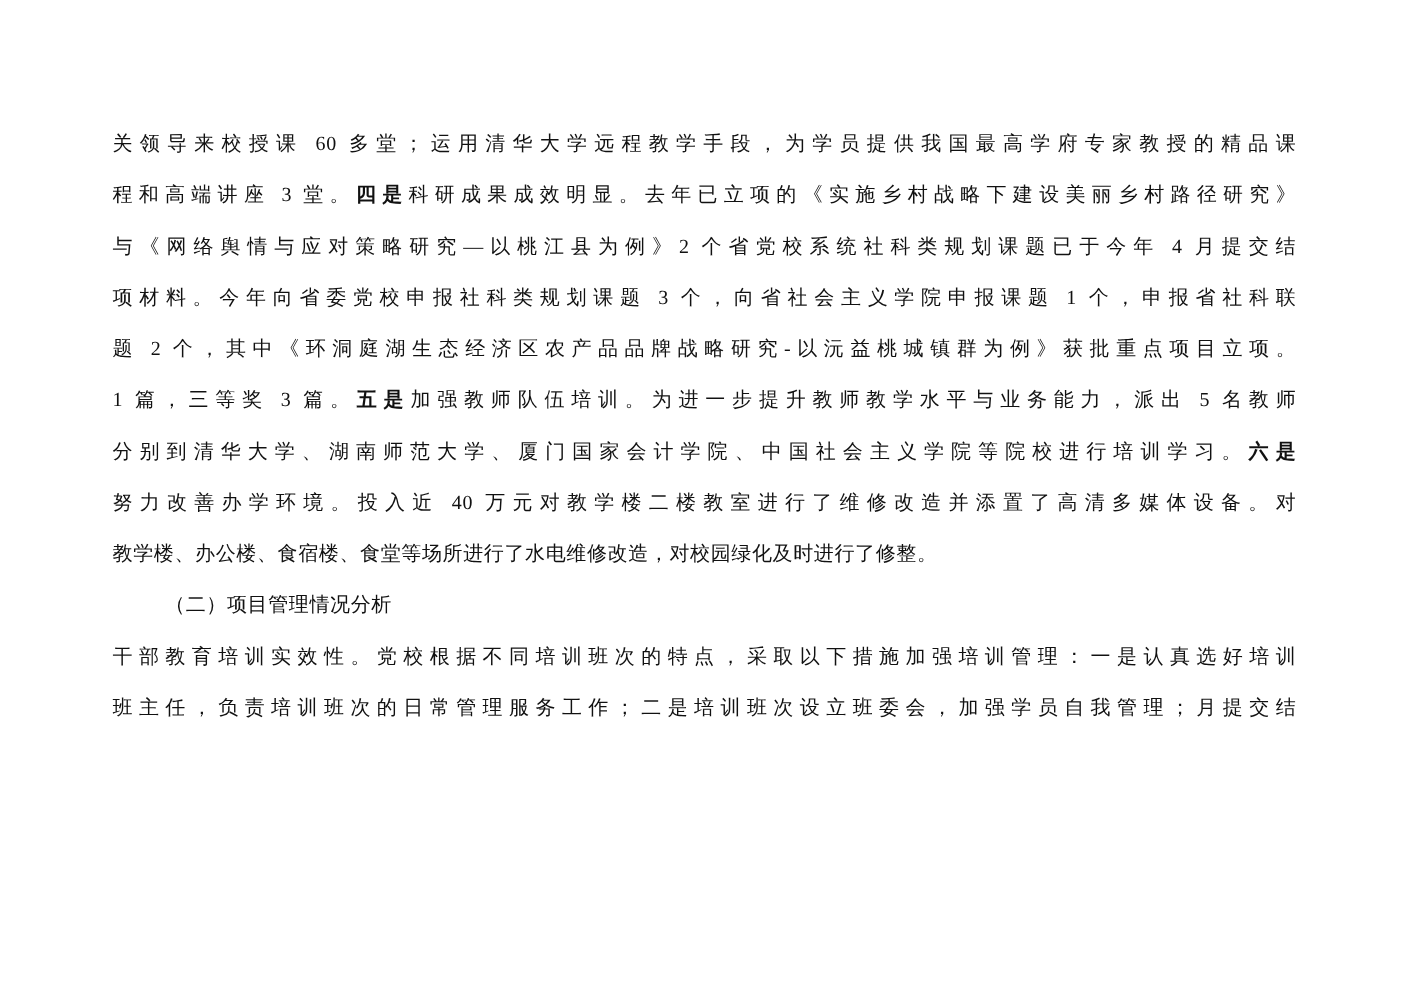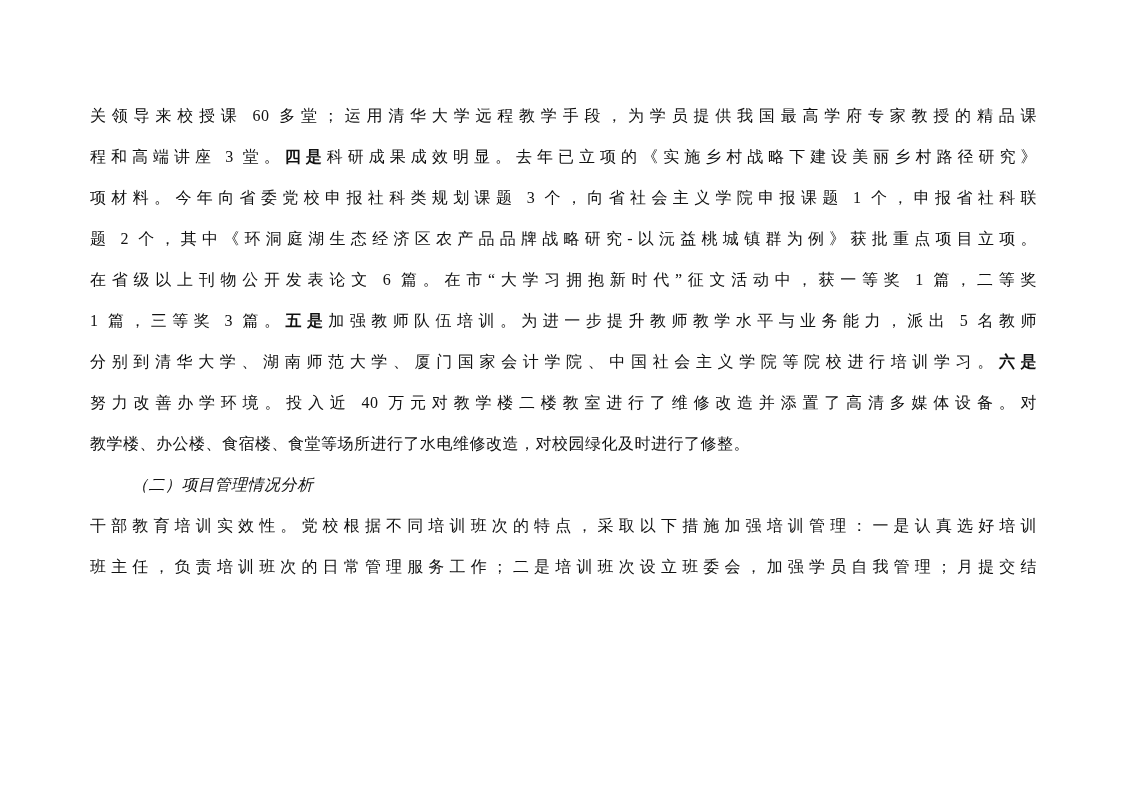--- a/index.html
+++ b/index.html
@@ -30,37 +30,36 @@
     text-align: left;
     overflow: hidden;
   }
   .line.justify {
     text-align: justify;
     text-align-last: justify;
     text-justify: inter-character;
   }
   .line.indent span:first-child {
     padding-left: 42px;
-    font-style: italic;
   }
   .bold {
     font-weight: bold;
     font-family: Liberation Serif, serif;
   }
 </style>
 </head>
 <body>
 
 <div class="page">
   <div class="content">
       <div class="line justify"><span>关领导来校授课 60 多堂；运用清华大学远程教学手段，为学员提供我国最高学府专家教授的精品课</span></div>
       <div class="line justify"><span>程和高端讲座 3 堂。</span><span class="bold">四是</span><span>科研成果成效明显。去年已立项的《实施乡村战略下建设美丽乡村路径研究》</span></div>
+      <div class="line justify"><span>与《网络舆情与应对策略研究—以桃江县为例》2 个省党校系统社科类规划课题已于今年 4 月提交结</span></div>
       <div class="line justify"><span>项材料。今年向省委党校申报社科类规划课题 3 个，向省社会主义学院申报课题 1 个，申报省社科联</span></div>
       <div class="line justify"><span>题 2 个，其中《环洞庭湖生态经济区农产品品牌战略研究-以沅益桃城镇群为例》获批重点项目立项。</span></div>
-      <div class="line justify"><span>在省级以上刊物公开发表论文 6 篇。在市“大学习拥抱新时代”征文活动中，获一等奖 1 篇，二等奖</span></div>
       <div class="line justify"><span>1 篇，三等奖 3 篇。</span><span class="bold">五是</span><span>加强教师队伍培训。为进一步提升教师教学水平与业务能力，派出 5 名教师</span></div>
       <div class="line justify"><span>分别到清华大学、湖南师范大学、厦门国家会计学院、中国社会主义学院等院校进行培训学习。</span><span class="bold">六是</span></div>
       <div class="line justify"><span>努力改善办学环境。投入近 40 万元对教学楼二楼教室进行了维修改造并添置了高清多媒体设备。对</span></div>
       <div class="line"><span>教学楼、办公楼、食宿楼、食堂等场所进行了水电维修改造，对校园绿化及时进行了修整。</span></div>
       <div class="line indent"><span>（二）项目管理情况分析</span></div>
       <div class="line justify"><span>干部教育培训实效性。党校根据不同培训班次的特点，采取以下措施加强培训管理：一是认真选好培训</span></div>
       <div class="line justify"><span>班主任，负责培训班次的日常管理服务工作；二是培训班次设立班委会，加强学员自我管理；月提交结</span></div>
     </div>
 </div>
 

